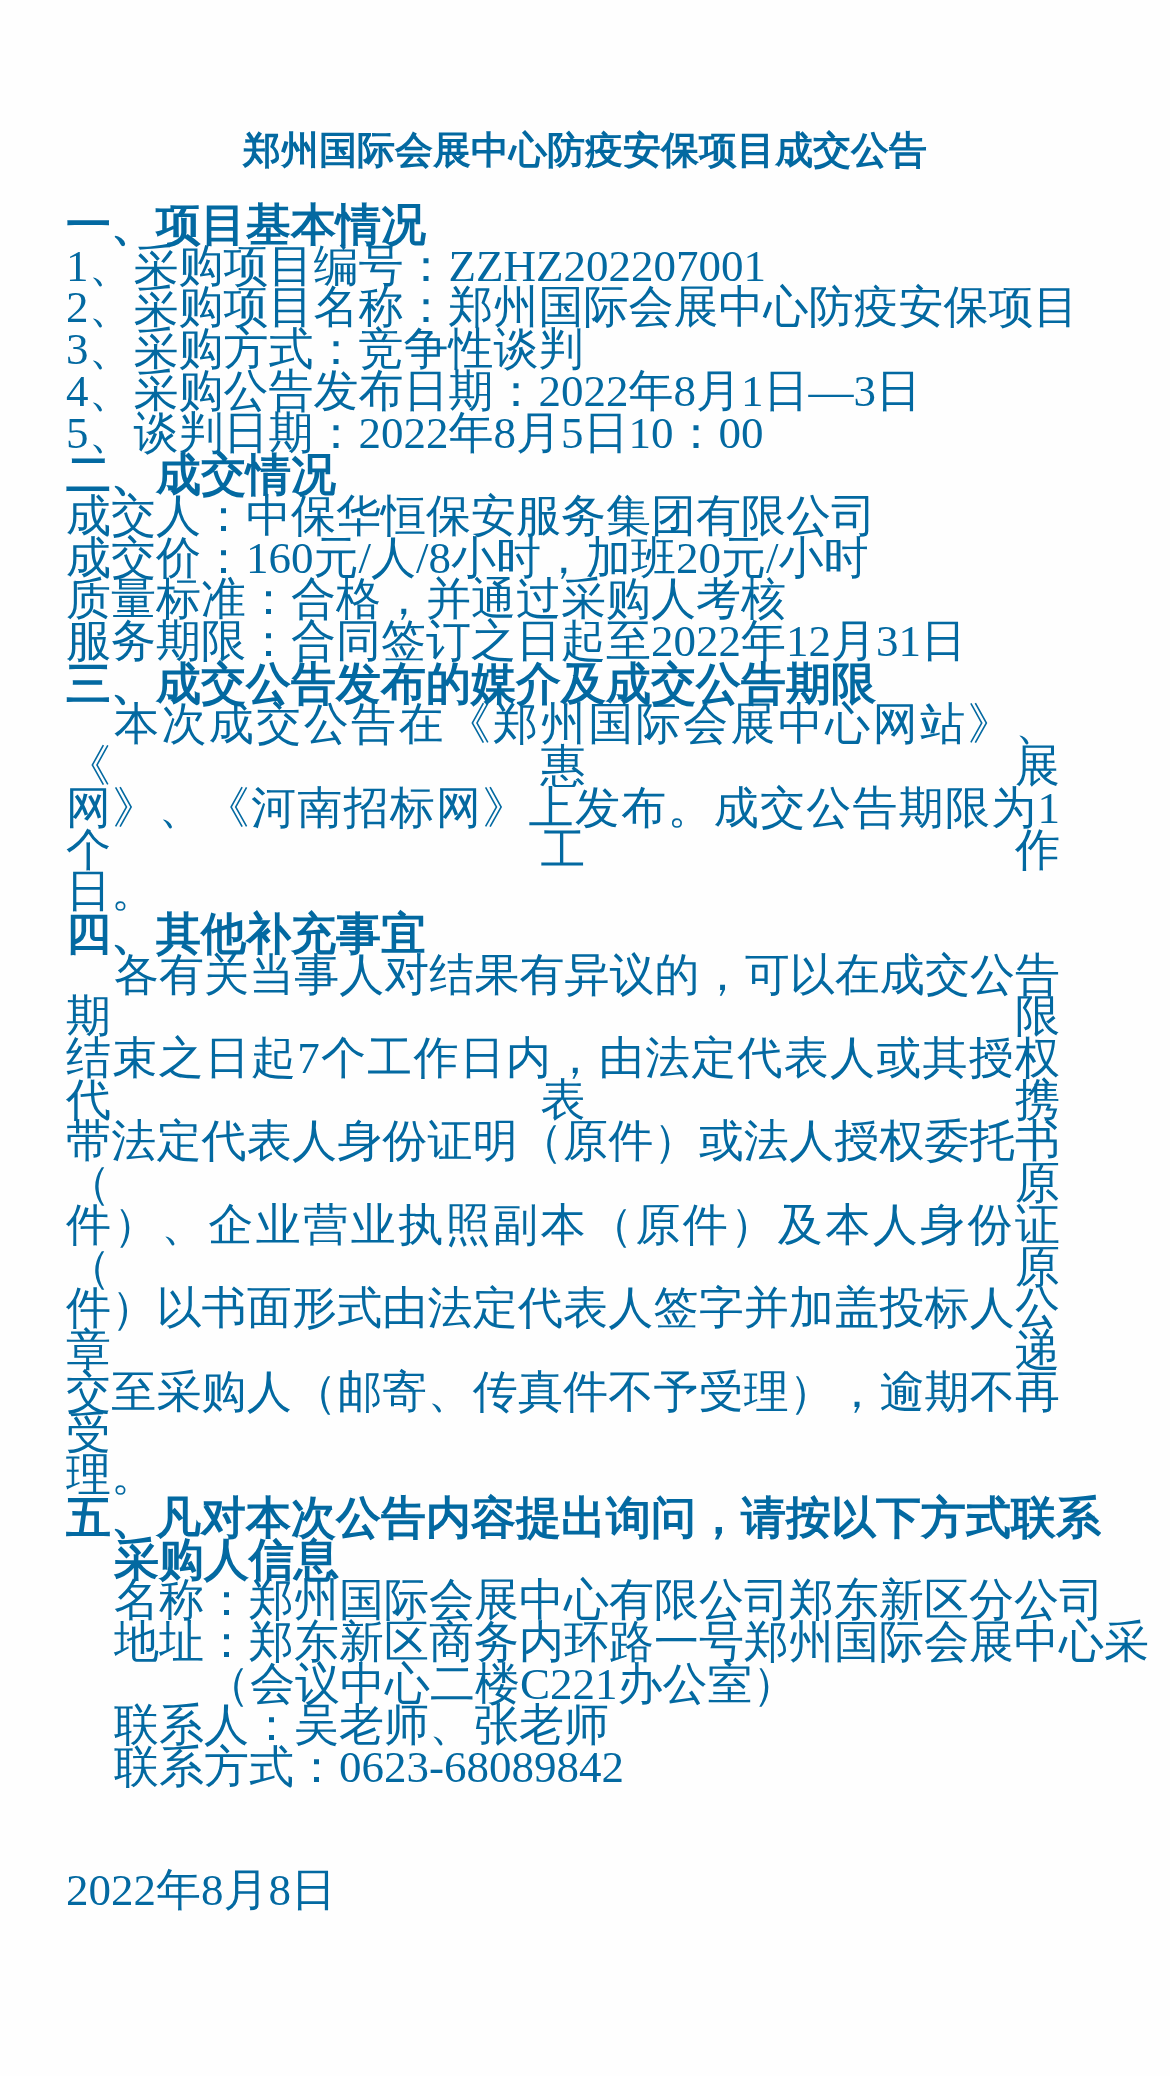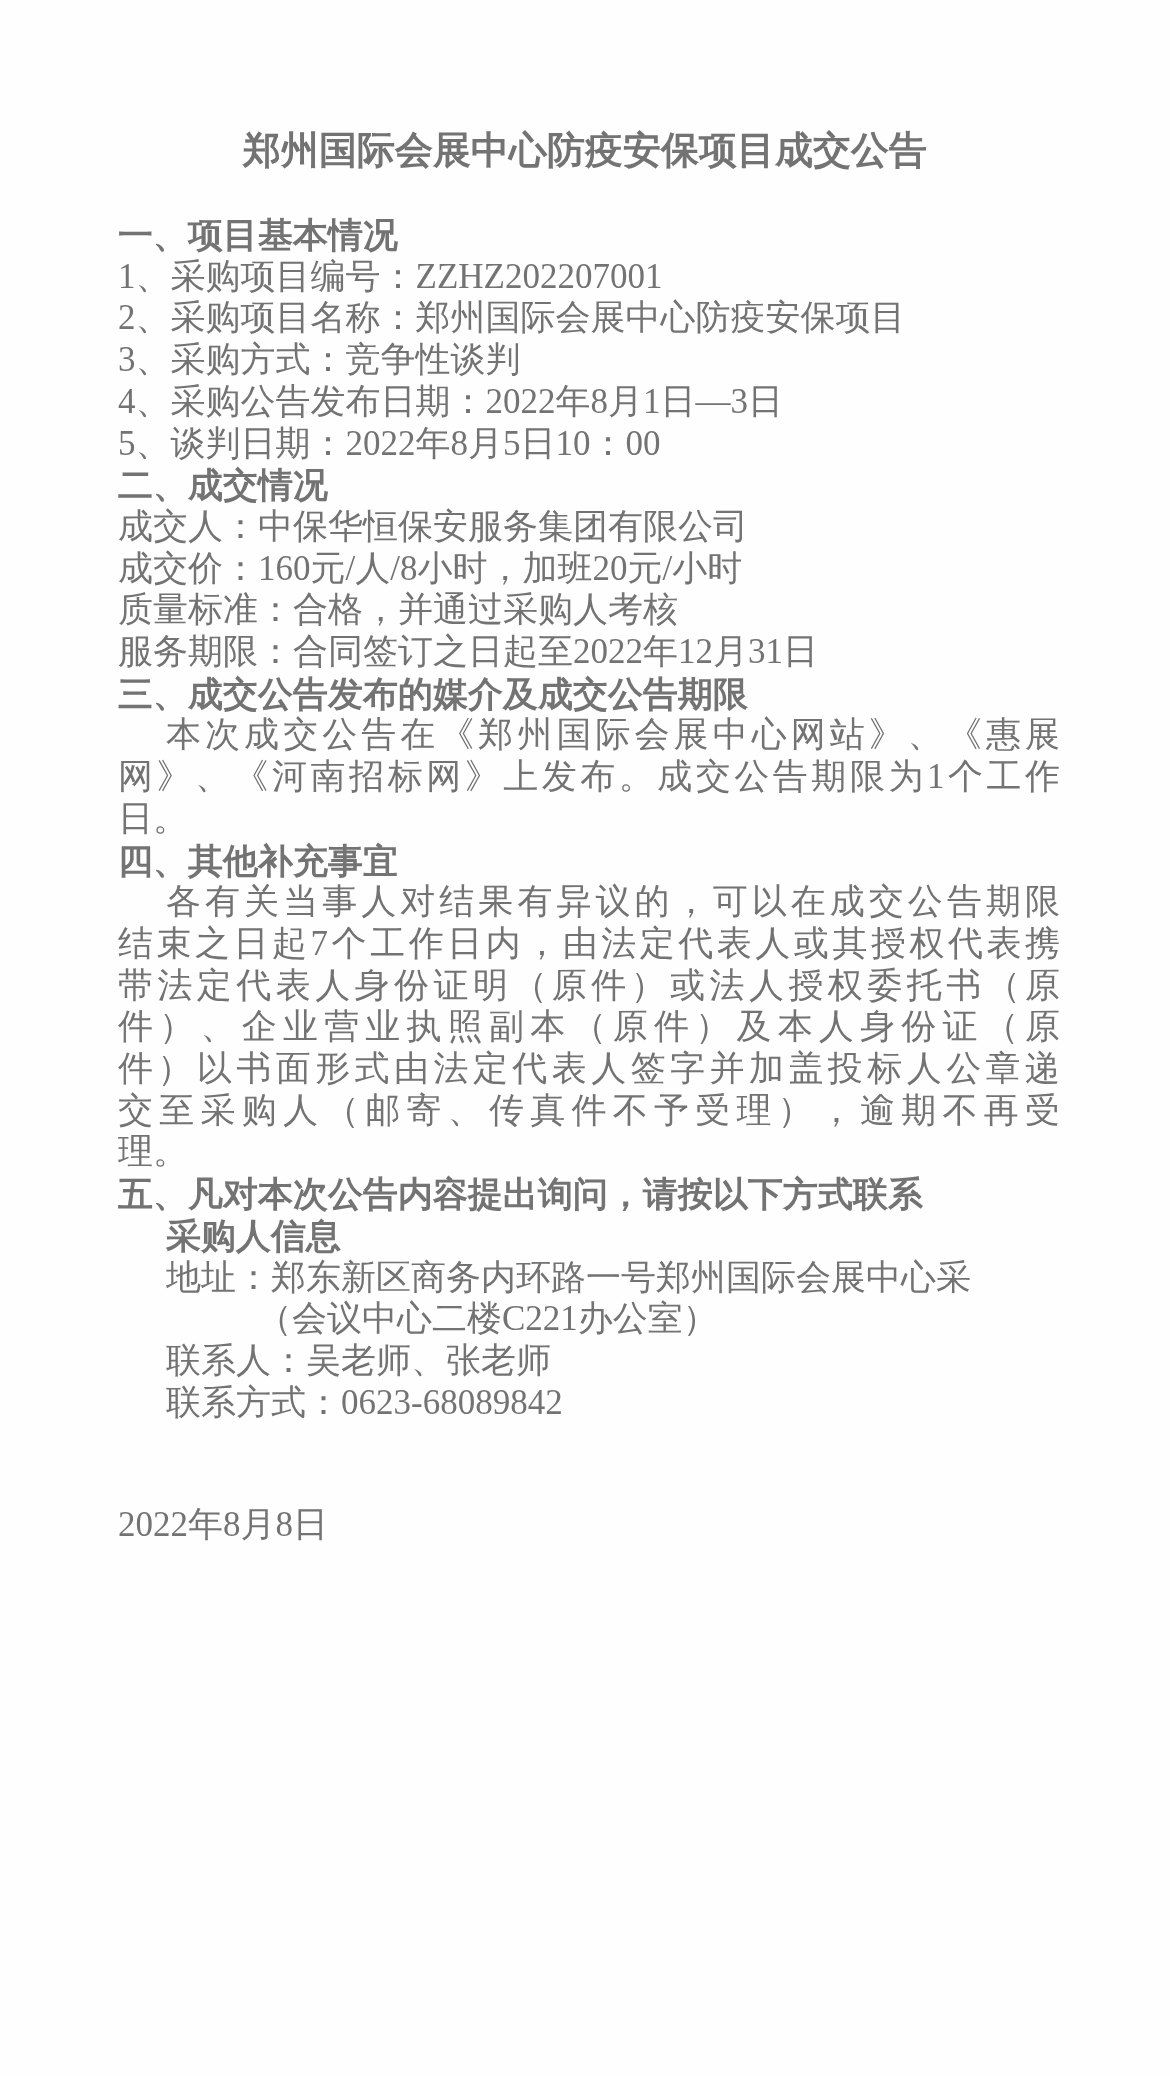--- a/index.html
+++ b/index.html
@@ -5,38 +5,38 @@
   html, body {
     margin: 0;
     padding: 0;
     background: #ffffff;
   }
   .page {
     position: relative;
     width: 1170px;
     height: 2076px;
     background: #fefefe;
-    color: #737373;
+    color: #0369a1;
     overflow: hidden;
     font-family: "Liberation Serif", "DejaVu Serif", serif;
   }
   .doc-title {
     padding-top: 126px;
     font-family: "Liberation Sans", "DejaVu Sans", sans-serif;
     font-weight: bold;
     font-size: 38px;
     line-height: 48px;
     text-align: center;
     letter-spacing: 0px;
   }
   .content {
-    margin-top: 40px;
-    padding-left: 118px;
+    margin-top: 30px;
+    padding-left: 66px;
     padding-right: 110px;
-    font-size: 35px;
+    font-size: 45px;
     line-height: 41.7px;
   }
   .line {
     white-space: nowrap;
   }
   .h {
     font-family: "Liberation Sans", "DejaVu Sans", sans-serif;
     font-weight: bold;
     white-space: nowrap;
   }
@@ -81,20 +81,21 @@
     <div class="h">四、其他补充事宜</div>
     <div class="line just ind">各有关当事人对结果有异议的，可以在成交公告期限</div>
     <div class="line just">结束之日起7个工作日内，由法定代表人或其授权代表携</div>
     <div class="line just">带法定代表人身份证明（原件）或法人授权委托书（原</div>
     <div class="line just">件）、企业营业执照副本（原件）及本人身份证（原</div>
     <div class="line just">件）以书面形式由法定代表人签字并加盖投标人公章递</div>
     <div class="line just">交至采购人（邮寄、传真件不予受理），逾期不再受</div>
     <div class="line">理。</div>
     <div class="h">五、凡对本次公告内容提出询问，请按以下方式联系</div>
     <div class="h ind">采购人信息</div>
+    <div class="line ind">名称：郑州国际会展中心有限公司郑东新区分公司</div>
     <div class="line ind">地址：郑东新区商务内环路一号郑州国际会展中心采</div>
     <div class="line ind2">（会议中心二楼C221办公室）</div>
     <div class="line ind">联系人：吴老师、张老师</div>
     <div class="line ind">联系方式：0623-68089842</div>
     <div class="spacer"></div>
     <div class="date-line">2022年8月8日</div>
   </div>
 
 </div>
 

